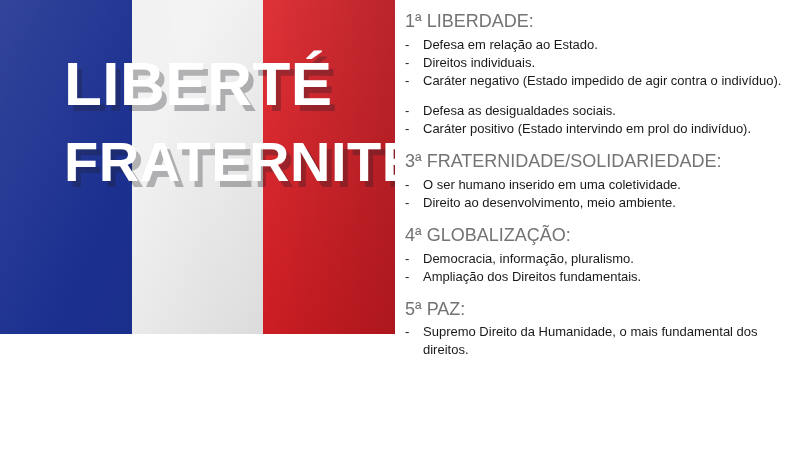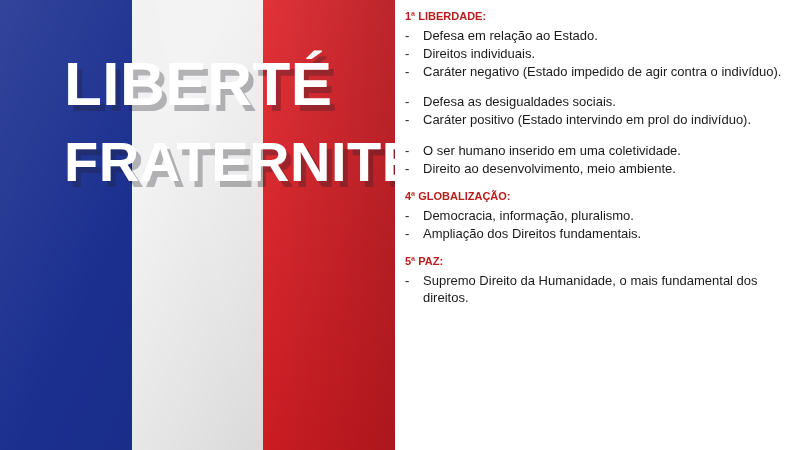--- a/index.html
+++ b/index.html
@@ -18,21 +18,21 @@
     width: 800px;
     height: 450px;
     display: flex;
     background: #ffffff;
   }
 
   
   .flag-panel {
     position: relative;
     width: 395px;
-    height: 450px;
+    height: 334px;
     flex: 0 0 395px;
     overflow: hidden;
     background: #d8222a;
   }
   .flag-stripe {
     position: absolute;
     top: 0;
     height: 100%;
   }
   .stripe-blue  { left: 0;      width: 33.34%; background: #1b2f8f; }
@@ -95,23 +95,23 @@
   
   .content {
     flex: 1 1 auto;
     padding: 10px 10px 10px 10px;
     box-sizing: border-box;
     color: #1a1a1a;
   }
   .block { margin-bottom: 13px; }
   .block:last-child { margin-bottom: 8px; }
   .block-title {
-    font-size: 11px;
-    font-weight: bold;
-    color: #b91c1c;
+    font-size: 18px;
+    font-weight: normal;
+    color: #737373;
     margin: 0 0 3px 0;
     line-height: 1.25;
   }
   .items { margin: 0; padding: 0; list-style: none; }
   .item {
     display: flex;
     align-items: flex-start;
     font-size: 13px;
     line-height: 1.32;
     color: #1a1a1a;
@@ -172,20 +172,21 @@
           <span class="item-text">Defesa as desigualdades sociais.</span>
         </li>
         <li class="item">
           <span class="dash">-</span>
           <span class="item-text">Caráter positivo (Estado intervindo em prol do indivíduo).</span>
         </li>
       </ul>
     </div>
 
     <div class="block">
+      <div class="block-title">3ª FRATERNIDADE/SOLIDARIEDADE:</div>
       <ul class="items">
         <li class="item">
           <span class="dash">-</span>
           <span class="item-text">O ser humano inserido em uma coletividade.</span>
         </li>
         <li class="item">
           <span class="dash">-</span>
           <span class="item-text">Direito ao desenvolvimento, meio ambiente.</span>
         </li>
       </ul>

